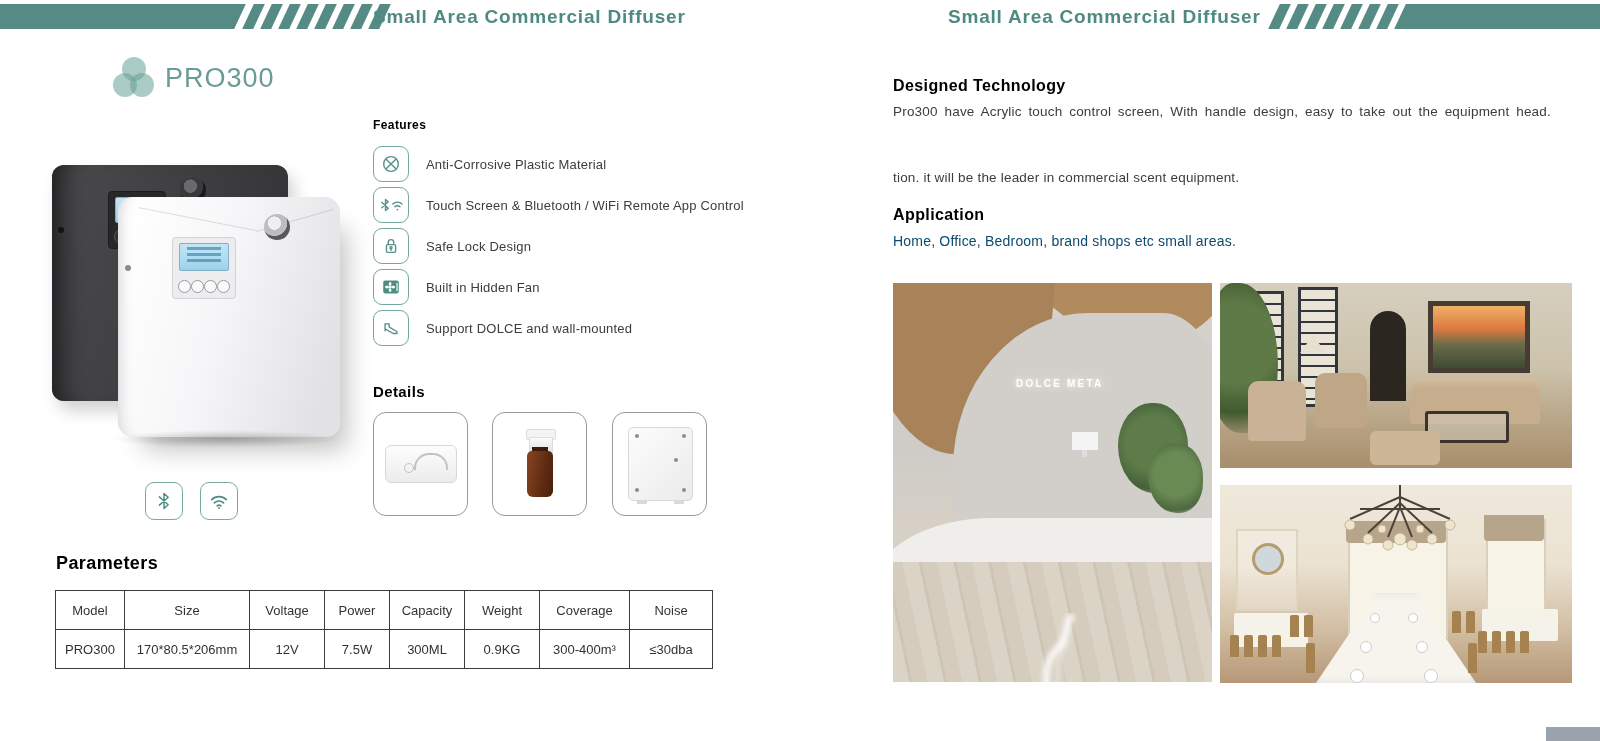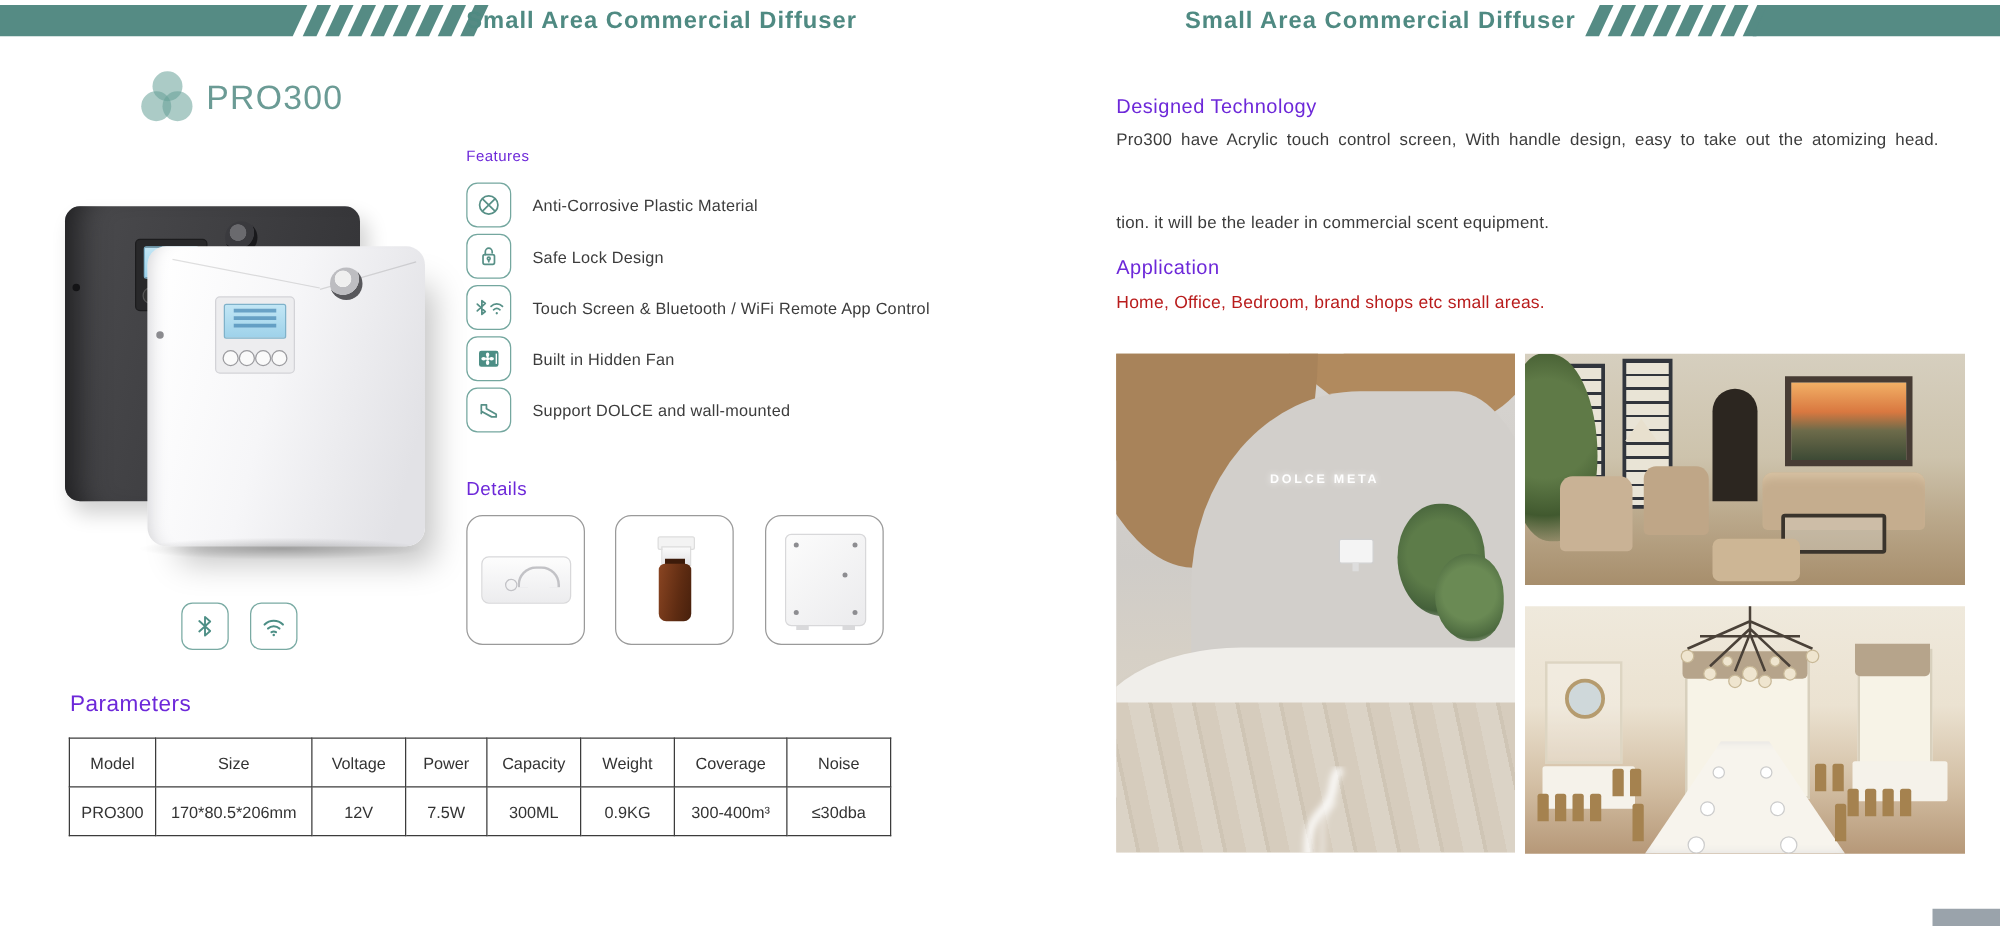--- a/index.html
+++ b/index.html
@@ -48,21 +48,21 @@
   .btn-row b{width:11px;height:11px;border-radius:50%;border:1px solid #9b9b9f;background:#fafafa;}
   .btn-row.dark b{border-color:#555;background:#333;}
   .side-dot{position:absolute;width:6px;height:6px;border-radius:50%;background:#6c6c70;}
   .dev-shadow{position:absolute;left:110px;top:430px;width:230px;height:18px;
      background:radial-gradient(ellipse at center,rgba(0,0,0,0.22) 0%,rgba(0,0,0,0) 70%);}
   
   .conn{position:absolute;top:482px;width:36px;height:36px;border:1.6px solid #79aaa3;
      border-radius:9px;display:flex;align-items:center;justify-content:center;background:#fff;}
   .conn svg{stroke:#4d8f86;fill:none;stroke-width:1.8;stroke-linecap:round;stroke-linejoin:round;}
   
-  .sec-head{position:absolute;font-weight:400;color:#6d28d9;letter-spacing:0.4px;}
+  .sec-head{position:absolute;font-weight:700;color:#000000;letter-spacing:0.4px;}
   .features-head{left:373px;top:118px;font-size:12px;}
   .feature-list{position:absolute;left:373px;top:147px;display:flex;flex-direction:column;gap:7px;justify-content:space-between;}
   .feature-row{display:flex;align-items:center;height:34px;gap:17px;}
   .f-icon{width:34px;height:34px;border:1.5px solid #74a79f;border-radius:9px;
      display:flex;align-items:center;justify-content:center;flex:0 0 34px;background:#fff;}
   .f-icon svg{stroke:#579087;fill:none;stroke-width:1.5;stroke-linecap:round;stroke-linejoin:round;}
   .f-label{font-size:13px;color:#3c3c3c;letter-spacing:0.2px;}
   
   .details-head{left:373px;top:383px;font-size:15px;}
   .detail-box{position:absolute;top:412px;width:93px;height:102px;border:1.5px solid #9a9a9a;
@@ -85,21 +85,21 @@
   
   .params-head{left:56px;top:553px;font-size:18px;}
   .params-table{position:absolute;left:55px;top:590px;border-collapse:collapse;table-layout:fixed;}
   .params-table td{border:1.2px solid #3c3c3c;text-align:center;height:38px;font-size:13px;color:#333;padding:0 4px;}
   
   .dt-head{left:893px;top:77px;font-size:16px;}
   .dt-line{position:absolute;left:893px;width:658px;font-size:13.5px;color:#3c3c3c;letter-spacing:0.2px;
      text-align:justify;text-align-last:justify;white-space:normal;}
   .dt-line.last{text-align:right;text-align-last:left;}
   .app-head{left:893px;top:206px;font-size:16px;}
-  .app-body{position:absolute;left:893px;top:233px;font-size:14px;color:#b91c1c;letter-spacing:0.2px;}
+  .app-body{position:absolute;left:893px;top:233px;font-size:14px;color:#0c4a6e;letter-spacing:0.2px;}
   
   .photo{position:absolute;overflow:hidden;background:#d8d4cd;}
   .ph-reception{left:893px;top:283px;width:319px;height:399px;
      background:linear-gradient(180deg,#d7d4d0 0%,#cfccc8 42%,#d6d0c6 60%,#ded6c8 100%);}
   .wave{position:absolute;border-radius:0 0 60% 45%/0 0 100% 80%;}
   .w1{left:-30px;top:-40px;width:200px;height:210px;background:#a8835a;transform:rotate(-6deg);}
   .w2{left:-20px;top:-55px;width:170px;height:190px;background:#bb9468;transform:rotate(-10deg);}
   .w3{left:120px;top:-60px;width:230px;height:120px;background:#b18a5e;border-radius:0 0 40% 60%/0 0 90% 100%;}
   .w4{left:150px;top:-70px;width:200px;height:95px;background:#c49d70;border-radius:0 0 45% 55%/0 0 100% 90%;}
   .wall{position:absolute;left:60px;top:30px;width:300px;height:260px;background:#d2cfcb;
@@ -244,39 +244,39 @@
       <span class="f-icon">
         <svg width="22" height="22" viewBox="0 0 24 24">
             <circle cx="12" cy="12" r="8"></circle>
             <path d="M7 7 L17 17 M17 7 L7 17"></path>
           </svg>
       </span>
       <span class="f-label">Anti-Corrosive Plastic Material</span>
     </div>
     <div class="feature-row">
       <span class="f-icon">
+        <svg width="26" height="22" viewBox="0 0 28 24">
+          <path d="M4 9 L11 15.5 L8 18 L8 6 L11 8.5 L4 15"></path>
+          <path d="M16 11 a7 7 0 0 1 10 0"></path>
+          <path d="M18.2 14 a4.2 4.2 0 0 1 5.6 0"></path>
+          <circle cx="21" cy="17" r="1" fill="#579087" stroke="none"></circle>
+        </svg>
+      </span>
+      <span class="f-label">Touch Screen &amp; Bluetooth / WiFi Remote App Control</span>
+    </div>
+    <div class="feature-row">
+      <span class="f-icon">
         <svg width="22" height="22" viewBox="0 0 24 24">
           <rect x="7" y="10.5" width="10" height="8.5" rx="1.5"></rect>
           <path d="M9 10.5 V8 a3 3 0 0 1 6 0 v1"></path>
           <circle cx="12" cy="14" r="1.2"></circle>
             <path d="M12 15.2 v1.6"></path>
         </svg>
       </span>
       <span class="f-label">Safe Lock Design</span>
-    </div>
-    <div class="feature-row">
-      <span class="f-icon">
-        <svg width="26" height="22" viewBox="0 0 28 24">
-          <path d="M4 9 L11 15.5 L8 18 L8 6 L11 8.5 L4 15"></path>
-          <path d="M16 11 a7 7 0 0 1 10 0"></path>
-          <path d="M18.2 14 a4.2 4.2 0 0 1 5.6 0"></path>
-          <circle cx="21" cy="17" r="1" fill="#579087" stroke="none"></circle>
-        </svg>
-      </span>
-      <span class="f-label">Touch Screen &amp; Bluetooth / WiFi Remote App Control</span>
     </div>
     <div class="feature-row">
       <span class="f-icon">
         <svg width="22" height="22" viewBox="0 0 24 24">
           <rect x="3.5" y="5" width="17" height="14" rx="2" fill="#4c8e85" stroke="none"></rect>
           <circle cx="11" cy="12" r="1.5" fill="#fff" stroke="none"></circle>
           <ellipse cx="11" cy="8.6" rx="1.5" ry="2.1" fill="#fff" stroke="none"></ellipse>
           <ellipse cx="11" cy="15.4" rx="1.5" ry="2.1" fill="#fff" stroke="none"></ellipse>
           <ellipse cx="7.6" cy="12" rx="2.1" ry="1.5" fill="#fff" stroke="none"></ellipse>
           <ellipse cx="14.4" cy="12" rx="2.1" ry="1.5" fill="#fff" stroke="none"></ellipse>
@@ -350,21 +350,21 @@
       <td>7.5W</td>
       <td>300ML</td>
       <td>0.9KG</td>
       <td>300-400m³</td>
       <td>≤30dba</td>
     </tr>
   </tbody>
     </table>
 
   <div class="sec-head dt-head">Designed Technology</div>
-  <div class="dt-line" style="top:104px;">Pro300 have Acrylic touch control screen, With handle design, easy to take out the atomizing head.</div>
+  <div class="dt-line" style="top:104px;">Pro300 have Acrylic touch control screen, With handle design, easy to take out the equipment head.</div>
   <div class="dt-line last" style="top:170px;">tion. it will be the leader in commercial scent equipment.</div>
 
   <div class="sec-head app-head">Application</div>
   <div class="app-body">Home, Office, Bedroom, brand shops etc small areas.</div>
 
   <div class="photo ph-reception">
     <div class="wave w4"></div>
     <div class="wave w3"></div>
     <div class="wave w2"></div>
     <div class="wave w1"></div>

